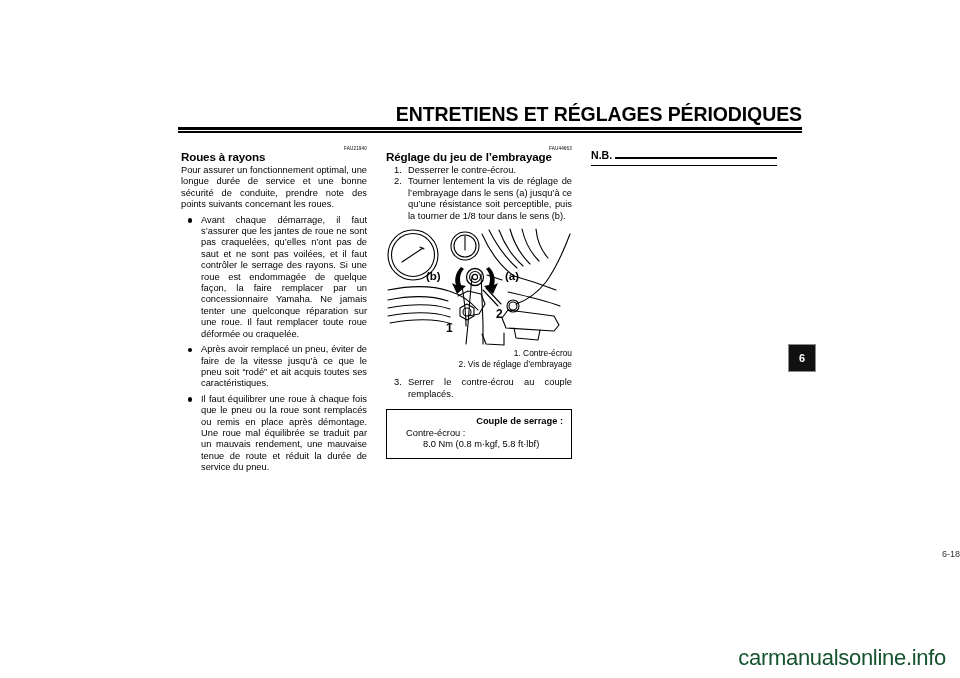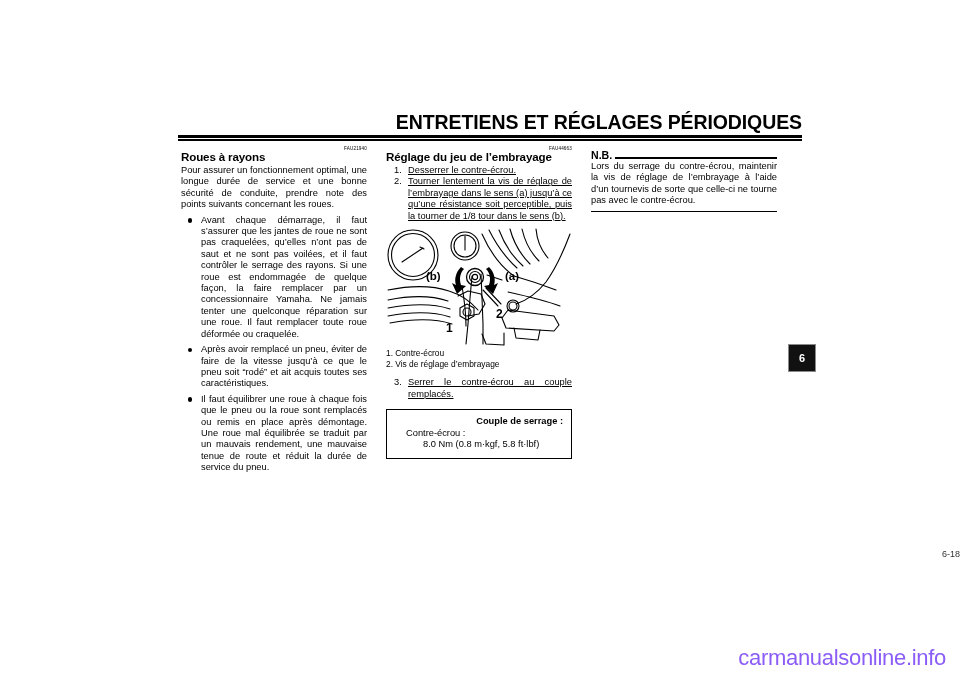--- a/index.html
+++ b/index.html
@@ -20,21 +20,21 @@
     position: absolute;
     left: 0; top: 0;
     width: 960px;
     height: 678px;
   }
 
   
   .header-wrap {
     position: absolute;
     left: 178px;
-    top: 112px;
+    top: 104px;
     width: 624px;
   }
   .header-title {
     font-size: 19.5px;
     font-weight: bold;
     text-align: right;
     letter-spacing: -0.1px;
     line-height: 1.05;
     white-space: nowrap;
   }
@@ -112,21 +112,20 @@
     list-style: none;
     margin: 2px 0 0 0;
     padding: 0;
     counter-reset: stepc;
   }
   ol.steps li {
     position: relative;
     padding-left: 22px;
     text-align: justify;
     margin-bottom: 0px;
-    text-decoration: underline;
   }
   ol.steps li::before {
     counter-increment: stepc;
     content: counter(stepc) ".";
     position: absolute;
     left: 8px;
     top: 0;
     width: 12px;
   }
   ol.steps.start3 { counter-reset: stepc 2; }
@@ -138,21 +137,21 @@
     height: 118px;
     margin-top: 6px;
   }
   .figure svg { display: block; }
 
   .fig-legend {
     margin-top: 2px;
     font-size: 8.4px;
     line-height: 10.6px;
   }
-  .fig-legend div { white-space: nowrap; }
+  .fig-legend div { white-space: nowrap; text-align: right; }
 
   
   .spec-box {
     margin-top: 9px;
     border: 1.2px solid #000;
     padding: 6px 8px 7px 8px;
     font-size: 9.3px;
     line-height: 11.6px;
   }
   .spec-title { font-weight: bold; text-align: right; }
@@ -211,21 +210,21 @@
     width: 960px;
     text-align: right;
     font-size: 9px;
     color: #333;
   }
   .watermark {
     position: absolute;
     right: 14px;
     top: 645px;
     font-size: 22px;
-    color: #8b5cf6;
+    color: #14532d;
     letter-spacing: -0.3px;
     font-family: "Liberation Sans", sans-serif;
   }
 </style>
 </head>
 <body>
 
 <div class="page">
 
   <div class="header-wrap">
@@ -336,21 +335,20 @@
       <div class="spec-l3">8.0 Nm (0.8 m·kgf, 5.8 ft·lbf)</div>
     </div>
   </div>
 
   <div class="col col-3">
     <div class="ref-code">&nbsp;</div>
     <div class="nb-head">
       <div class="nb-label">N.B.</div>
       <div class="nb-rule"></div>
     </div>
-    <p class="body nb-body">Lors du serrage du contre-écrou, maintenir la vis de réglage de l’embrayage à l’aide d’un tournevis de sorte que celle-ci ne tourne pas avec le contre-écrou.</p>
     <div class="nb-bottom-rule"></div>
   </div>
 
   <div class="chapter-tab">6</div>
 
   <div class="page-number">6-18</div>
   <div class="watermark">carmanualsonline.info</div>
 
 </div>
 

